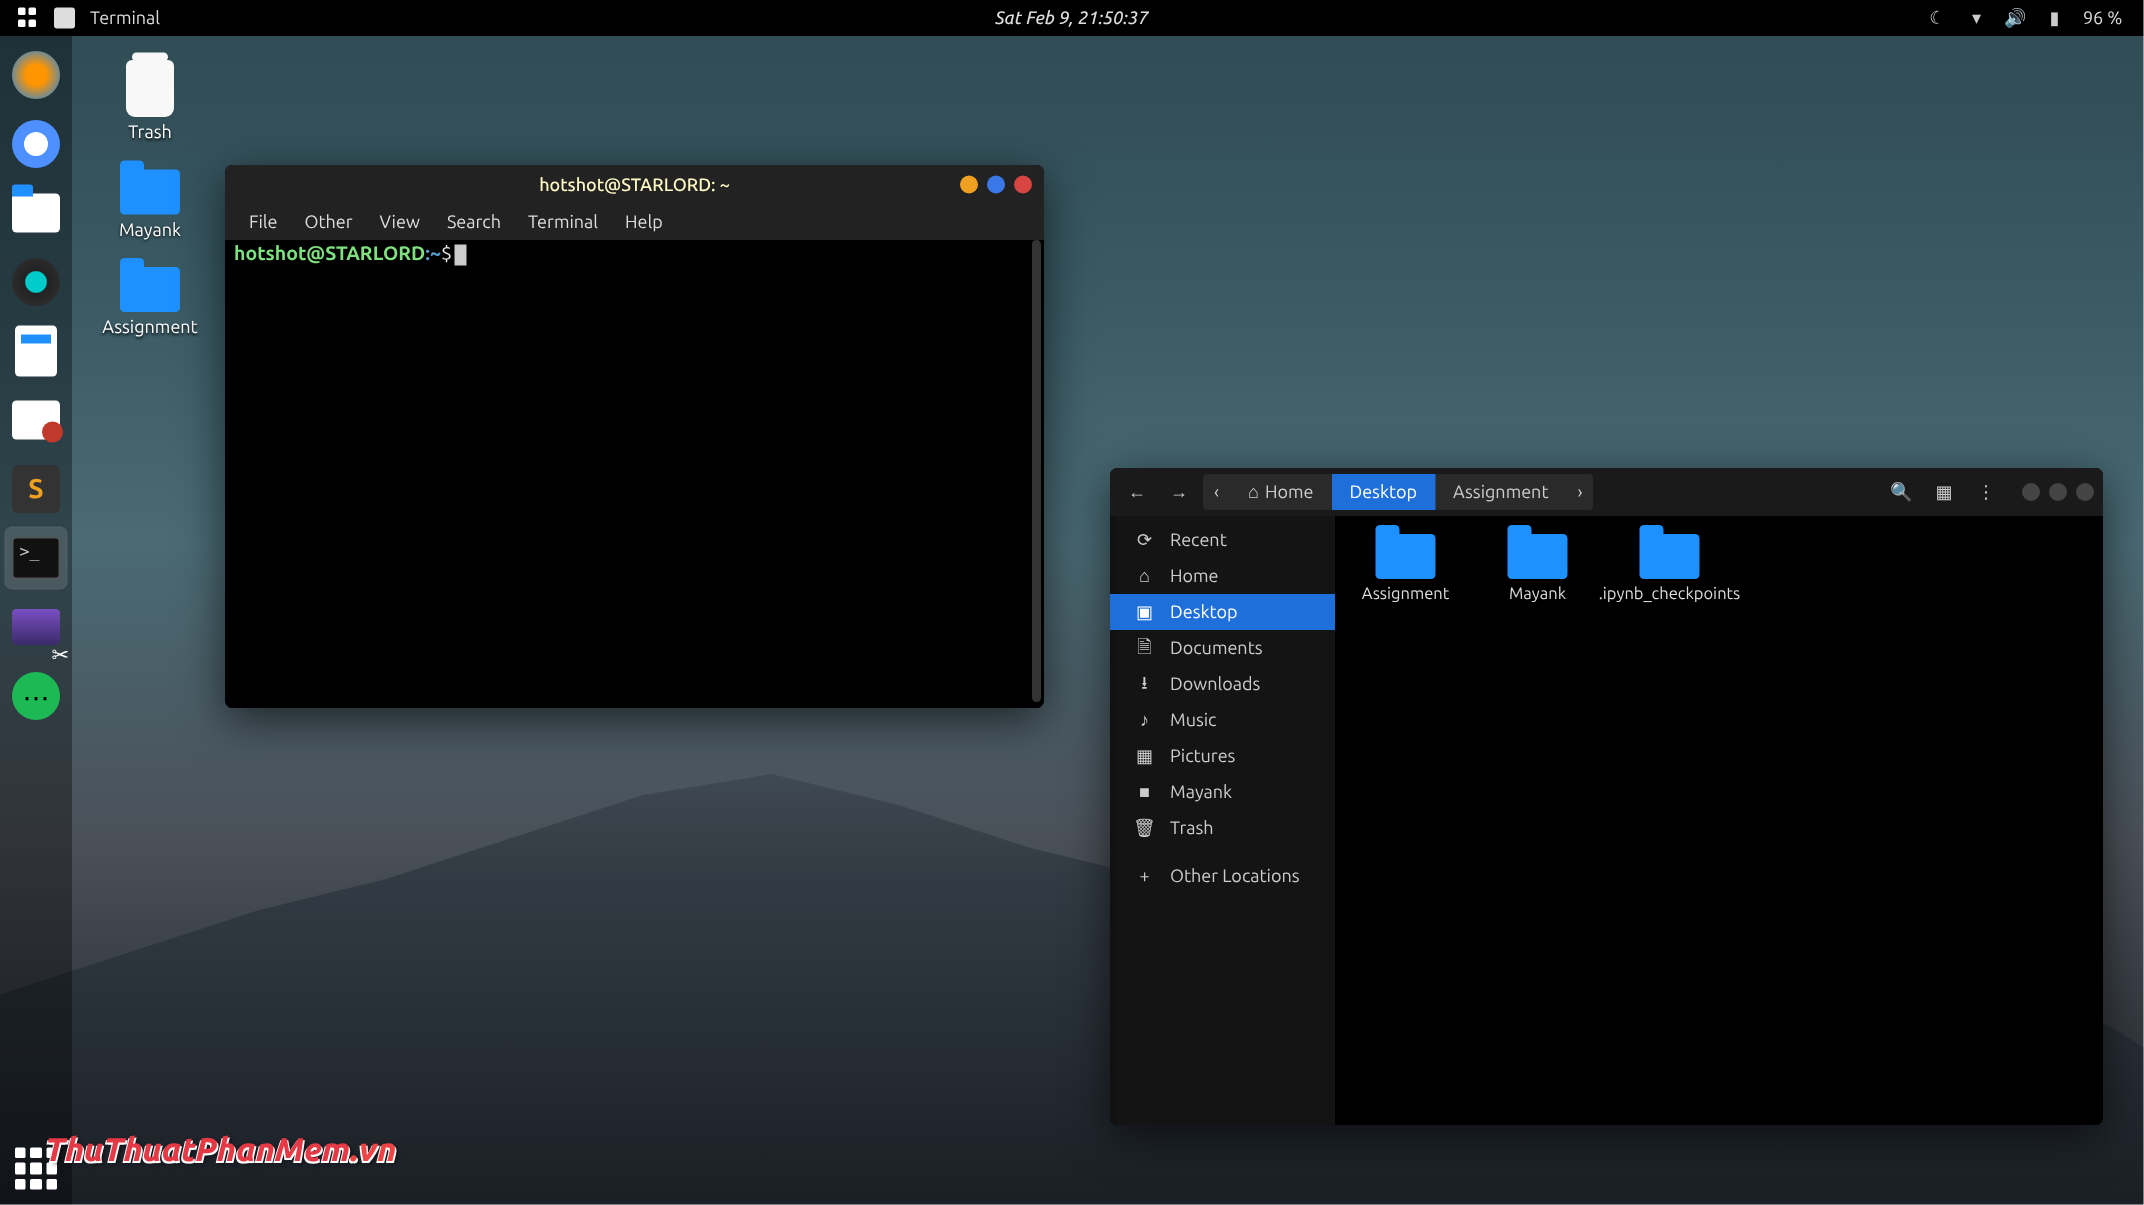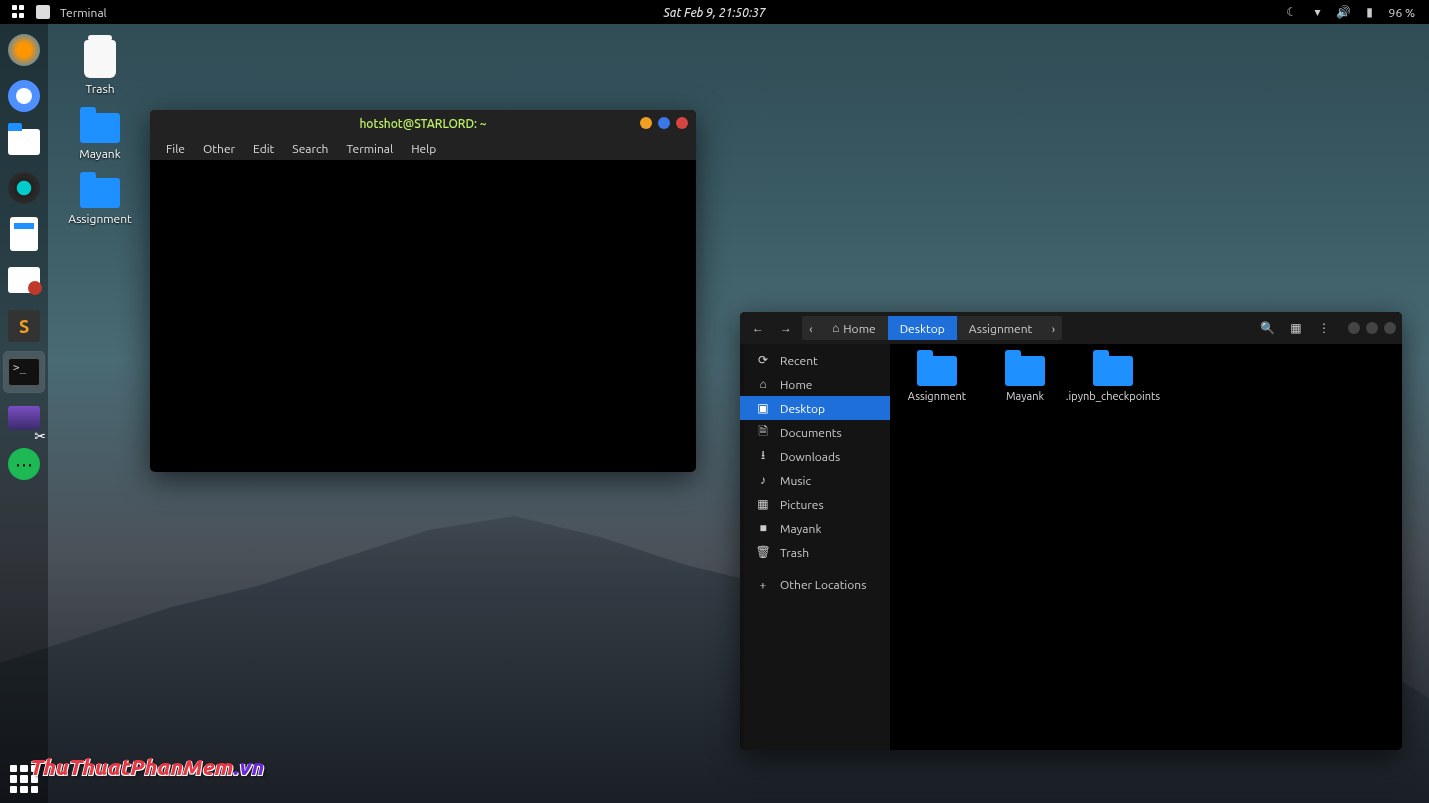--- a/index.html
+++ b/index.html
@@ -50,21 +50,21 @@
 
 .desktop-icons{position:absolute;left:60px;top:40px;display:flex;flex-direction:column;gap:18px;z-index:10;}
 .dicon{width:80px;display:flex;flex-direction:column;align-items:center;gap:4px;text-align:center;color:#fff;font-size:12px;text-shadow:0 1px 2px #000;}
 .dicon .trashcan{width:32px;height:38px;background:#f8f8f8;border-radius:4px 4px 6px 6px;position:relative;}
 .dicon .trashcan::before{content:"";position:absolute;top:-5px;left:4px;right:4px;height:6px;background:#f8f8f8;border-radius:3px;}
 .dicon .folder{width:40px;height:30px;background:#1e90ff;border-radius:3px;position:relative;}
 .dicon .folder::before{content:"";position:absolute;top:-6px;left:0;width:16px;height:8px;background:#1e90ff;border-radius:3px 3px 0 0;}
 
 .terminal-window{position:absolute;left:150px;top:110px;width:546px;height:362px;background:#000;border-radius:5px;box-shadow:0 8px 30px rgba(0,0,0,0.6);z-index:60;display:flex;flex-direction:column;overflow:hidden;}
 .terminal-window .titlebar{height:26px;background:#222;display:flex;align-items:center;position:relative;}
-.terminal-window .titlebar .title{position:absolute;left:50%;transform:translateX(-50%);color:#bef264;font-size:12px;font-weight:500;}
+.terminal-window .titlebar .title{position:absolute;left:50%;transform:translateX(-50%);color:#fef9c3;font-size:12px;font-weight:500;}
 .window-controls{position:absolute;right:8px;display:flex;gap:6px;}
 .window-controls span{width:12px;height:12px;border-radius:50%;}
 .wc-min{background:#f0a020;}
 .wc-max{background:#3b78e7;}
 .wc-close{background:#d64541;}
 .terminal-window .menubar{height:24px;background:#222;display:flex;align-items:center;gap:2px;padding:0 8px;font-size:12px;color:#ddd;}
 .terminal-window .menubar span{padding:2px 8px;cursor:default;}
 .terminal-window .terminal-body{flex:1;background:#000;font-family:"Ubuntu Mono",monospace;font-size:13px;padding:2px 6px;position:relative;}
 .terminal-body .prompt-user{color:#7fe07f;font-weight:bold;}
 .terminal-body .prompt-path{color:#5a9fd4;font-weight:bold;}
@@ -89,21 +89,21 @@
 .sb-item.active{background:#1e6fd9;color:#fff;}
 .sb-item .sbicon{width:14px;height:14px;display:flex;align-items:center;justify-content:center;font-size:12px;}
 .sb-item.other{margin-top:8px;}
 .sb-active-indicator{position:absolute;left:-4px;top:0;bottom:0;width:4px;background:#1e6fd9;}
 .content-fm{flex:1;background:#000;padding:12px;display:flex;gap:18px;align-items:flex-start;}
 .fm-item{width:70px;display:flex;flex-direction:column;align-items:center;gap:4px;text-align:center;font-size:11px;color:#ddd;}
 .fm-item .folder{width:40px;height:30px;background:#1e90ff;border-radius:3px;position:relative;}
 .fm-item .folder::before{content:"";position:absolute;top:-6px;left:0;width:16px;height:8px;background:#1e90ff;border-radius:3px 3px 0 0;}
 
 .watermark{position:absolute;left:30px;bottom:24px;font-size:22px;font-weight:800;color:#e63946;text-shadow:1px 1px 0 #fff, -1px 1px 0 #fff, 2px 2px 3px rgba(0,0,0,0.5);z-index:200;font-style:italic;}
-.watermark .blue{color:#6d28d9;}
+.watermark .blue{color:#ef4444;}
 </style>
 </head>
 <body>
 
 <div class="mountain"></div>
 
 <div class="topbar">
   <div class="left">
     <div class="activities">
         <span></span>
@@ -189,24 +189,28 @@
     <span class="title">hotshot@STARLORD: ~</span>
     <div class="window-controls">
       <span class="wc-min"></span>
       <span class="wc-max"></span>
       <span class="wc-close"></span>
     </div>
   </div>
   <div class="menubar">
     <span>File</span>
     <span>Other</span>
-    <span>Edit</span>
+    <span>View</span>
     <span>Search</span>
     <span>Terminal</span>
     <span>Help</span>
+  </div>
+  <div class="terminal-body">
+    <span class="prompt-user">hotshot@STARLORD</span><span class="prompt-path">:</span><span class="prompt-path">~</span><span>$</span><span class="cursor"></span>
+    <div class="scrollbar"></div>
   </div>
 </div>
 
 <div class="filemgr">
   <div class="headerbar">
     <div class="hb-btn">←</div>
     <div class="hb-btn">→</div>
     <div class="pathbar">
       <div class="chevl">‹</div>
       <div class="seg home">

